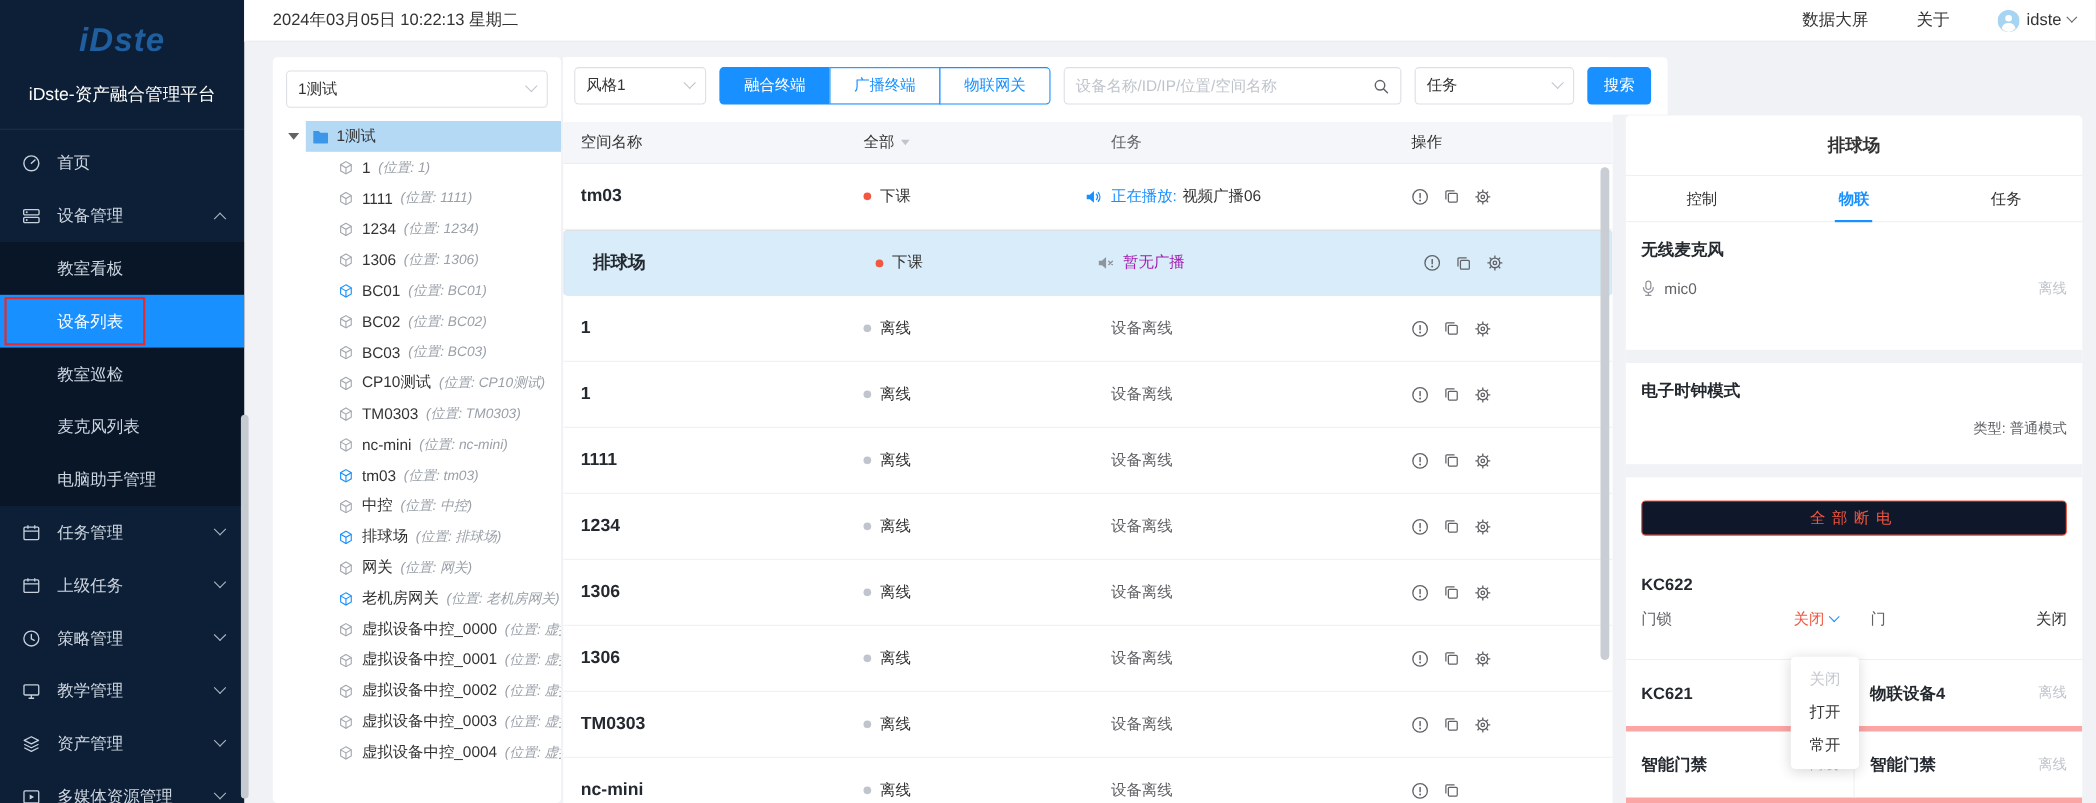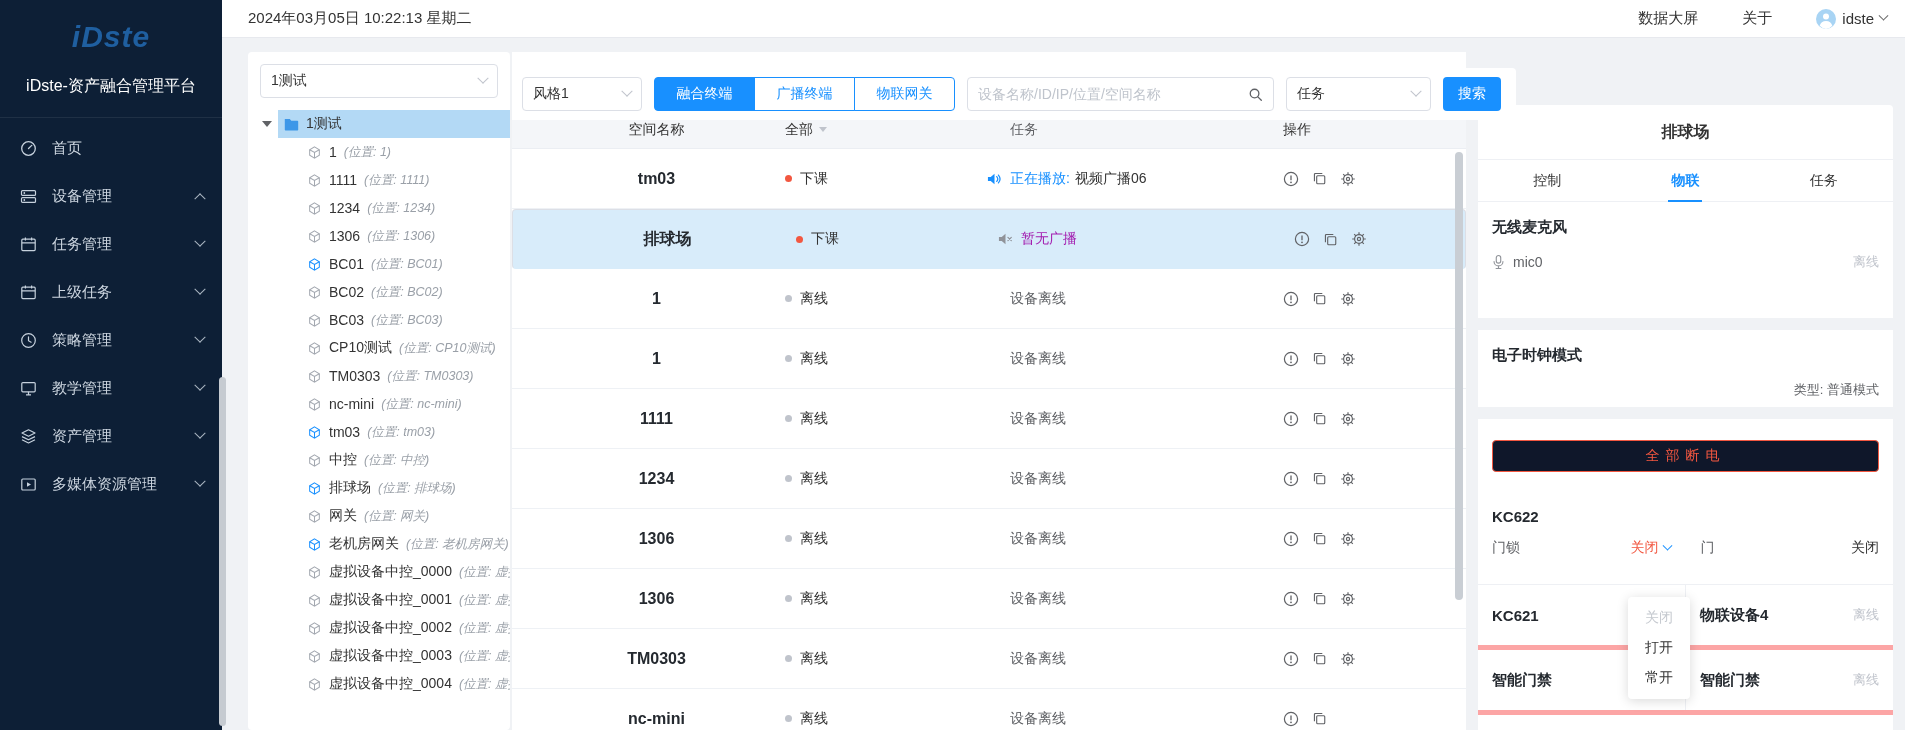--- a/index.html
+++ b/index.html
@@ -38,39 +38,39 @@
   .troot { height:28px; display:flex; align-items:center; padding-left:14px; cursor:pointer; }
   .tcaret { width:0; height:0; border-left:5px solid transparent; border-right:5px solid transparent; border-top:6px solid #606266; }
   .rootsel { flex:1; height:28px; margin-left:6px; background:#b3d9f5; display:flex; align-items:center; gap:7px; padding-left:6px; font-size:14px; color:#333; }
   .tnode { height:28px; display:flex; align-items:center; padding-left:60px; white-space:nowrap; overflow:hidden; font-size:14px; cursor:pointer; }
   .cube { color:#a3a8b0; margin-right:8px; flex:none; }
   .tnode.on .cube { color:#1890ff; }
   .tname { color:#333; margin-right:7px; }
   .tloc { color:#9aa0a8; font-style:italic; font-size:12.5px; }
 
   
-  .toolbar { position:absolute; left:512px; top:68px; width:1004px; height:52px; background:#fff; border-radius:4px 4px 0 0; display:flex; align-items:center; padding:0 10px; gap:12px; z-index:4; }
+  .toolbar { position:absolute; left:512px; top:52px; width:1004px; height:52px; background:#fff; border-radius:4px 4px 0 0; display:flex; align-items:center; padding:0 10px; gap:12px; z-index:4; }
   .sel { height:34px; border:1px solid #dcdfe6; border-radius:4px; background:#fff; display:flex; align-items:center; padding:0 10px; font-size:14px; color:#333; cursor:pointer; }
   .sel.style { width:120px; }
   .sel.task { width:145px; }
   .btn-group { display:flex; }
   .tbtn { height:34px; min-width:101px; padding:0 16px; display:flex; align-items:center; justify-content:center; font-size:14px; border:1px solid #1890ff; color:#1890ff; background:#fff; cursor:pointer; margin-left:-1px; }
   .tbtn:first-child { border-radius:4px 0 0 4px; margin-left:0; }
   .tbtn:last-child { border-radius:0 4px 4px 0; }
   .tbtn.active { background:#1890ff; color:#fff; }
   .search-box { width:307px; height:34px; border:1px solid #dcdfe6; border-radius:4px; display:flex; align-items:center; padding:0 10px; }
   .search-box input { border:none; outline:none; flex:1; font-size:14px; color:#333; font-family:inherit; }
   .search-box input::placeholder { color:#bfc4cc; }
   .search-ic { color:#606266; }
   .search-btn { width:58px; height:34px; background:#1890ff; border:none; border-radius:4px; color:#fff; font-size:14px; cursor:pointer; font-family:inherit; }
 
   
   .table-card { position:absolute; left:512px; top:52px; width:954px; height:678px; background:#fff; overflow:hidden; }
   .thead { margin-top:59px; height:38px; background:#f4f6f9; display:flex; align-items:center; font-size:14px; color:#333; border-bottom:1px solid #ebeef3; }
-  .c1 { width:273px; padding-left:16px;text-align:center; }
+  .c1 { width:273px; padding-left:16px; }
   .c2 { width:202px; display:flex; align-items:center; }
   .c3 { width:296px; display:flex; align-items:center; }
   .c4 { flex:1; display:flex; align-items:center; }
   .hd-caret { width:0; height:0; border-left:4px solid transparent; border-right:4px solid transparent; border-top:5px solid #c0c4cc; margin-left:6px; }
   .trow { height:60px; display:flex; align-items:center; border-bottom:1px solid #eef1f5; font-size:14px; }
   .trow.sel { background:#d8ecfa; border-bottom-color:transparent; }
   .rname { font-size:16px; font-weight:bold; color:#24292f; }
   .dot { width:7px; height:7px; border-radius:50%; margin-right:8px; flex:none; }
   .dot.red { background:#f25740; }
   .dot.gray { background:#c0c4cc; }
@@ -84,21 +84,21 @@
 
   
   .right-card { position:absolute; left:1478px; top:105px; width:415px; height:625px; background:#fff; border-radius:4px 4px 0 0; overflow:hidden; }
   .p-title { height:55px; display:flex; align-items:center; justify-content:center; font-size:16px; font-weight:bold; border-bottom:1px solid #eef0f4; }
   .p-tabs { height:42px; display:flex; border-bottom:1px solid #eef0f4; }
   .p-tab { flex:1; display:flex; align-items:center; justify-content:center; font-size:14px; cursor:pointer; position:relative; color:#333; }
   .p-tab.active { color:#1890ff; font-weight:bold; }
   .p-tab.active::after { content:""; position:absolute; bottom:-1px; left:50%; transform:translateX(-50%); width:34px; height:2px; background:#1890ff; }
   .sec { padding:16px 14px 0; }
   .sec1 { height:116px; }
-  .sec2 { height:77px; }
+  .sec2 { height:92px; }
   .sec-title { font-weight:bold; font-size:15px; color:#24292f; }
   .mic-row { margin-top:16px; display:flex; align-items:center; color:#606266; font-size:14px; }
   .mic-ic { color:#909399; margin-right:8px; }
   .offline { margin-left:auto; color:#c0c4cc; font-size:13px; }
   .gap-band { height:12px; background:#f0f2f5; }
   .type-row { margin-top:16px; text-align:right; color:#606266; font-size:13px; }
   .poweroff { display:block; margin:21px 14px 0; width:387px; height:32px; background:#0f172a; border:1px solid #f25740; border-radius:4px; color:#f25740; font-size:14px; letter-spacing:6px; cursor:pointer; font-family:inherit; }
   .kc-title { margin:36px 14px 0; font-weight:bold; font-size:15px; color:#24292f; }
   .lock-row { margin-top:14px; height:46px; display:flex; align-items:flex-start; border-bottom:1px solid #eef0f4; font-size:14px; color:#606266; }
   .lcell { flex:1; display:flex; align-items:center; }
@@ -141,20 +141,38 @@
             <svg width="17" height="17" viewBox="0 0 17 17">
               <rect x="1.5" y="2.6" width="14" height="4.8" rx="1" fill="none" stroke="currentColor" stroke-width="1.2"></rect>
               <rect x="1.5" y="9.6" width="14" height="4.8" rx="1" fill="none" stroke="currentColor" stroke-width="1.2"></rect>
               <circle cx="4.3" cy="5" r=".9" fill="currentColor"></circle>
               <circle cx="4.3" cy="12" r=".9" fill="currentColor"></circle>
             </svg>
           </span>
         <span>设备管理</span>
         <span class="chev up"></span>
       </div>
+      <div class="submenu">
+        <div class="smi">
+            <span>教室看板</span>
+          </div>
+        <div class="smi active">
+          <span>设备列表</span>
+          <span class="red-box"></span>
+        </div>
+        <div class="smi">
+            <span>教室巡检</span>
+          </div>
+        <div class="smi">
+            <span>麦克风列表</span>
+          </div>
+        <div class="smi">
+            <span>电脑助手管理</span>
+          </div>
+      </div>
       <div class="mi">
         <span class="micon">
             <svg width="17" height="17" viewBox="0 0 17 17">
               <rect x="1.8" y="3.2" width="13.4" height="11.4" rx="1" fill="none" stroke="currentColor" stroke-width="1.2"></rect>
               <path d="M1.8 6.8h13.4M5.4 1.6v3M11.6 1.6v3" stroke="currentColor" stroke-width="1.2"></path>
             </svg>
           </span>
         <span>任务管理</span>
         <span class="chev down"></span>
       </div>

